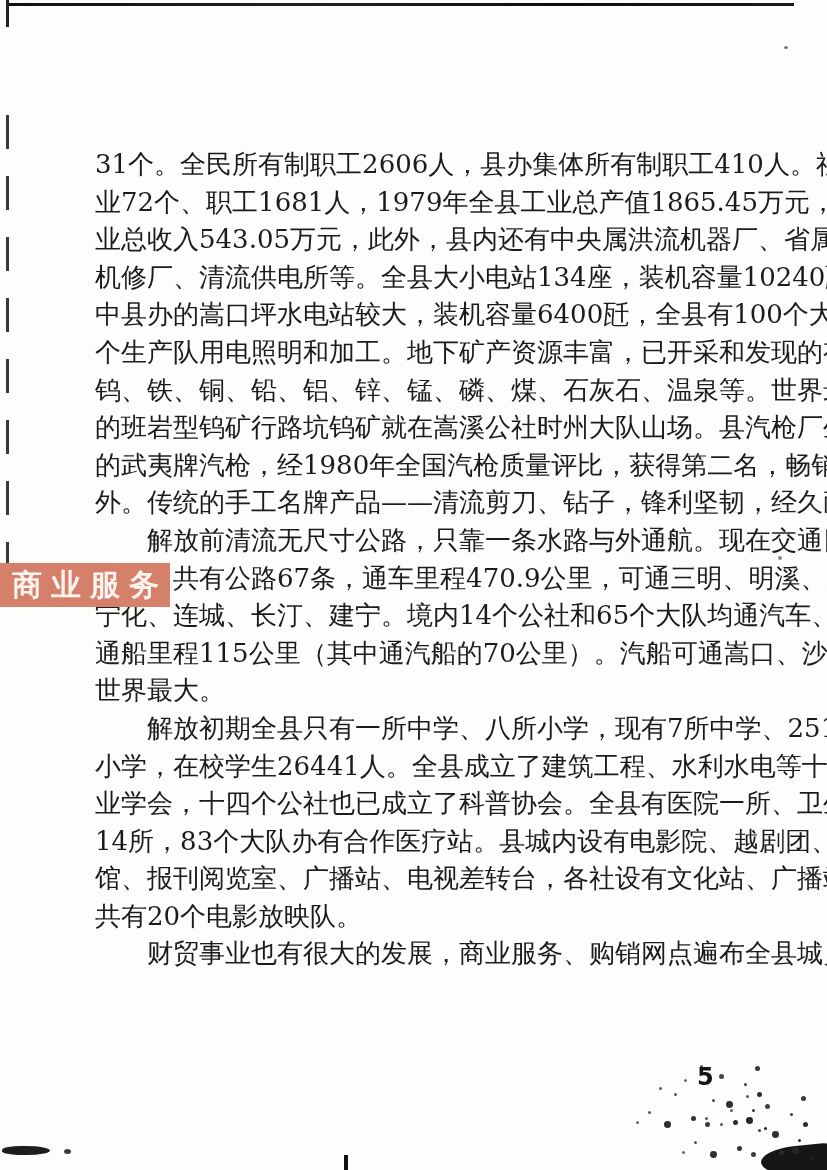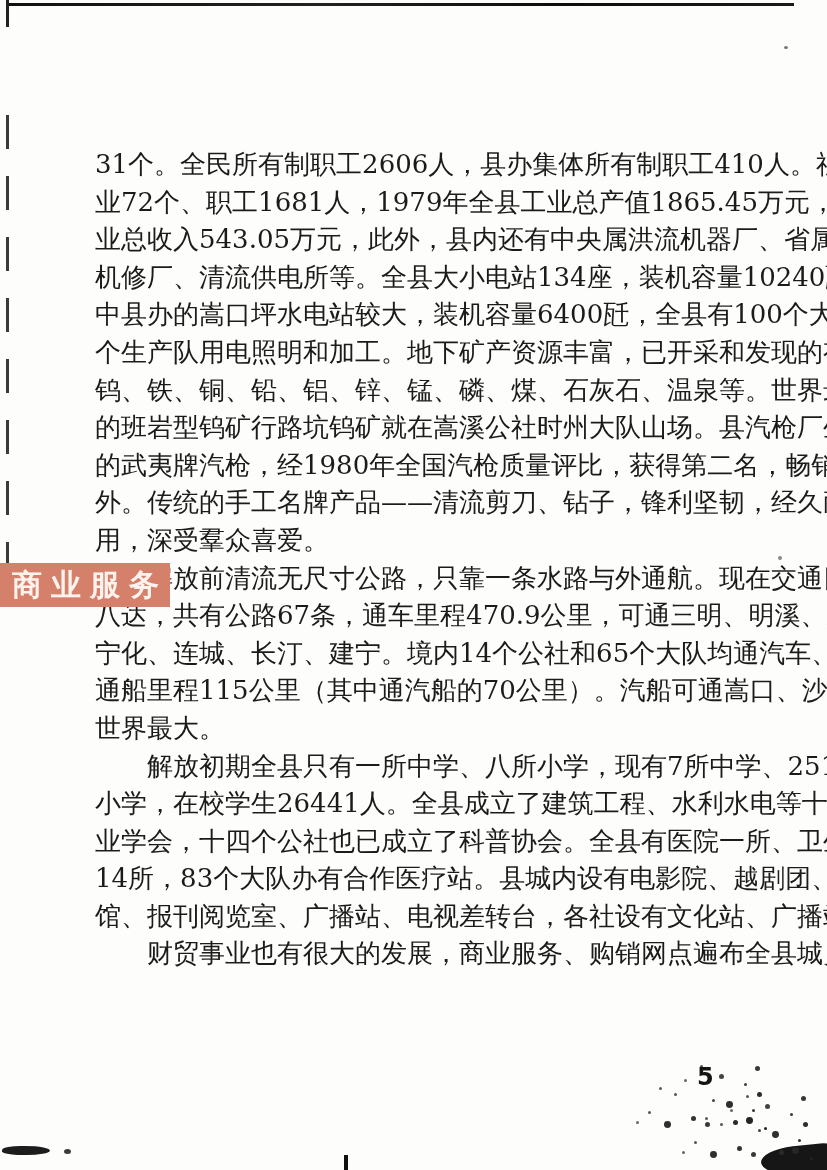--- a/index.html
+++ b/index.html
@@ -95,31 +95,31 @@
       <div class="line">31个。全民所有制职工2606人，县办集体所有制职工410人。社办企</div>
       <div class="line">业72个、职工1681人，1979年全县工业总产值1865.45万元，社队企</div>
       <div class="line">业总收入543.05万元，此外，县内还有中央属洪流机器厂、省属福建</div>
       <div class="line">机修厂、清流供电所等。全县大小电站134座，装机容量10240瓩，其</div>
       <div class="line">中县办的嵩口坪水电站较大，装机容量6400瓩，全县有100个大队611</div>
       <div class="line">个生产队用电照明和加工。地下矿产资源丰富，已开采和发现的有</div>
       <div class="line">钨、铁、铜、铅、铝、锌、锰、磷、煤、石灰石、温泉等。世界最大</div>
       <div class="line">的班岩型钨矿行路坑钨矿就在嵩溪公社时州大队山场。县汽枪厂生产</div>
       <div class="line">的武夷牌汽枪，经1980年全国汽枪质量评比，获得第二名，畅销省内</div>
       <div class="line">外。传统的手工名牌产品——清流剪刀、钻子，锋利坚韧，经久耐</div>
-      <div class="line nojust">用，深受羣众喜爱。</div>
       <div class="line indent">解放前清流无尺寸公路，只靠一条水路与外通航。现在交通四通</div>
       <div class="line">八达，共有公路67条，通车里程470.9公里，可通三明、明溪、永安、</div>
       <div class="line">宁化、连城、长汀、建宁。境内14个公社和65个大队均通汽车、水路</div>
       <div class="line">通船里程115公里（其中通汽船的70公里）。汽船可通嵩口、沙芜和</div>
       <div class="line nojust">世界最大。</div>
       <div class="line indent">解放初期全县只有一所中学、八所小学，现有7所中学、251所</div>
       <div class="line">小学，在校学生26441人。全县成立了建筑工程、水利水电等十一个专</div>
       <div class="line">业学会，十四个公社也已成立了科普协会。全县有医院一所、卫生院</div>
       <div class="line">14所，83个大队办有合作医疗站。县城内设有电影院、越剧团、文化</div>
       <div class="line">馆、报刊阅览室、广播站、电视差转台，各社设有文化站、广播站，</div>
+      <div class="line nojust">共有20个电影放映队。</div>
       <div class="line indent">财贸事业也有很大的发展，商业服务、购销网点遍布全县城乡、</div>
     </div>
 
   <div class="watermark" id="watermark" style="background: rgb(213, 128, 106);">商业服务</div>
 
   <div class="page-number">5</div>
 
 </div>
 
 </body></html>

